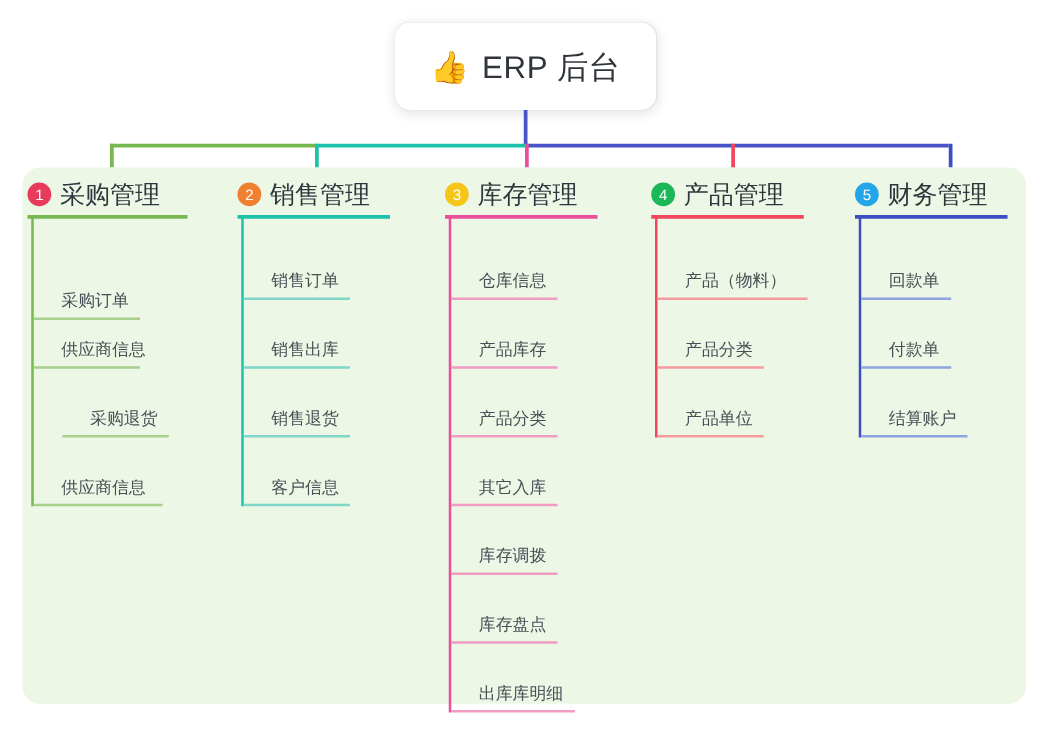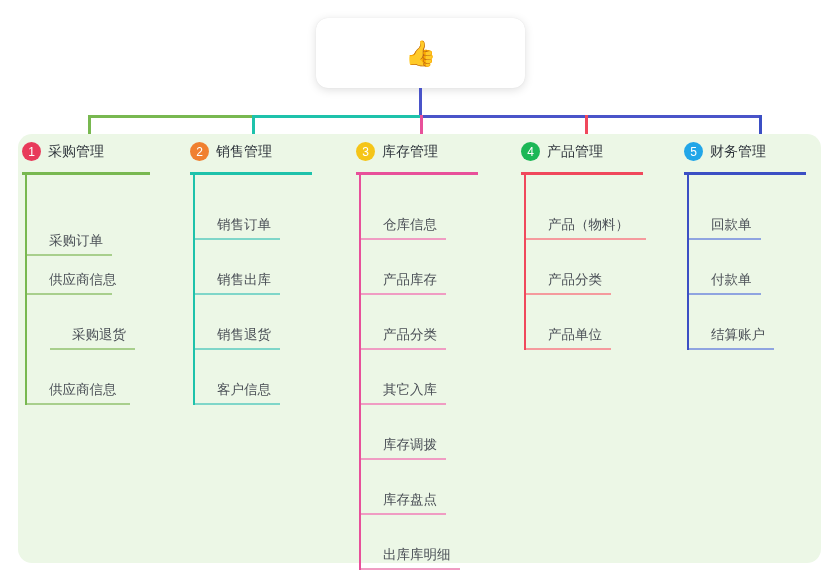--- a/index.html
+++ b/index.html
@@ -52,41 +52,42 @@
     white-space: nowrap;
   }
   .badge {
     width: 19px; height: 19px; border-radius: 50%;
     color: #ffffff; font-size: 12px;
     display: flex; align-items: center; justify-content: center;
     font-family: "Liberation Sans", sans-serif;
     flex: 0 0 auto;
   }
   .col-title {
-    font-size: 14px; color: #2f353c;
+    font-size: 20px; color: #2f353c;
     font-family: Liberation Sans, sans-serif;
   }
   .head-rule { position: absolute; left: 0; top: 38px; height: 3px; }
   .spine { position: absolute; left: 3px; top: 38px; width: 2px; }
 
   .leaf { position: absolute; left: 5px; }
   .leaf-label {
     position: absolute; left: 22px; bottom: 6px;
     font-size: 13.5px; color: #4a4f56; white-space: nowrap;
     font-family: "Liberation Sans", "DejaVu Sans", sans-serif;
   }
   .leaf-rule { position: absolute; left: 0; bottom: 0; height: 2px; }
 </style>
 </head>
 <body>
 
 <div id="stage">
 
   <div class="root-node">
     <span class="root-emoji">👍</span>
+    <span class="root-label">ERP 后台</span>
   </div>
 
   <div class="conn conn-v-root"></div>
 
   <div id="connector-layer">
       <div class="bus" style="left: 88px; width: 164px; background: rgb(120, 184, 80);"></div>
       <div class="bus" style="left: 252px; width: 168px; background: rgb(30, 194, 171);"></div>
       <div class="bus" style="left: 420px; width: 339px; background: rgb(74, 84, 201);"></div>
       <div class="drop" style="left: 88px; height: 19px; background: rgb(120, 184, 80);"></div>
       <div class="drop" style="left: 252px; height: 19px; background: rgb(30, 194, 171);"></div>

